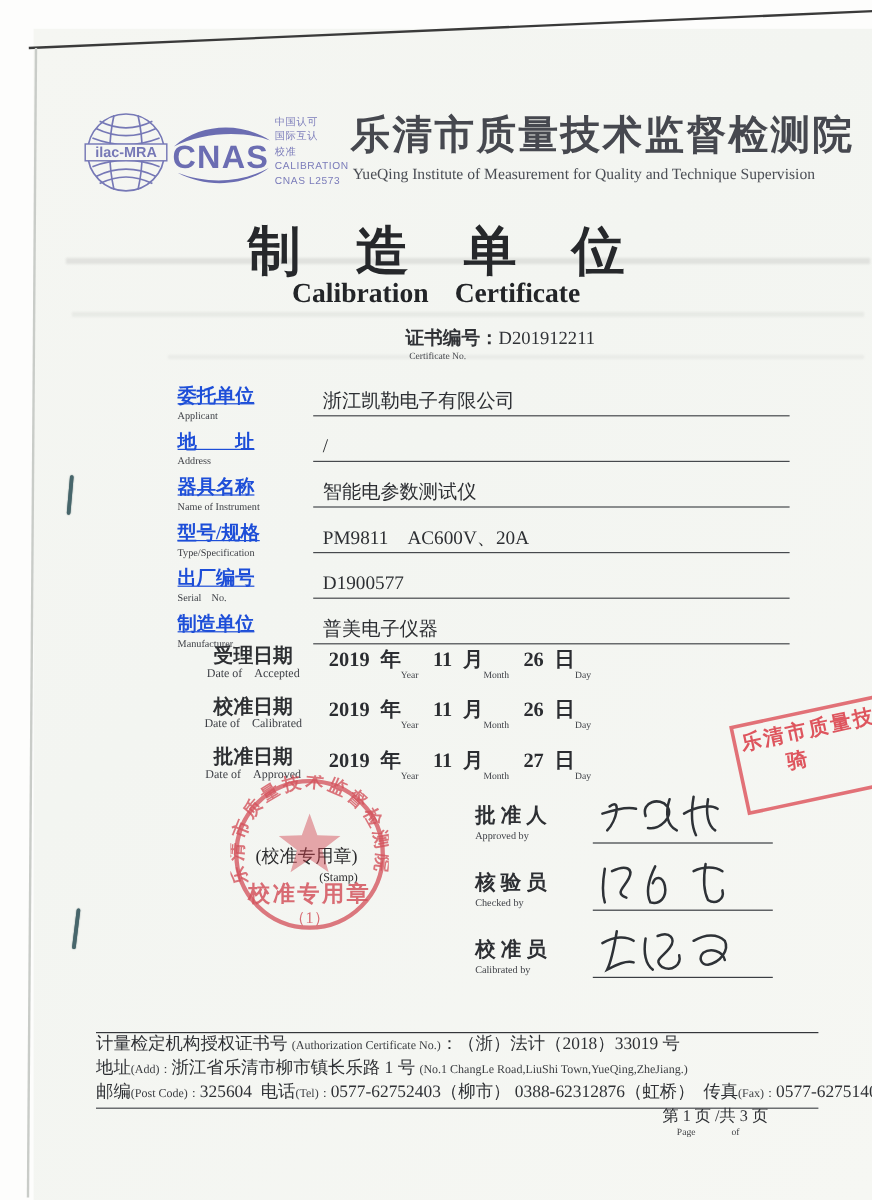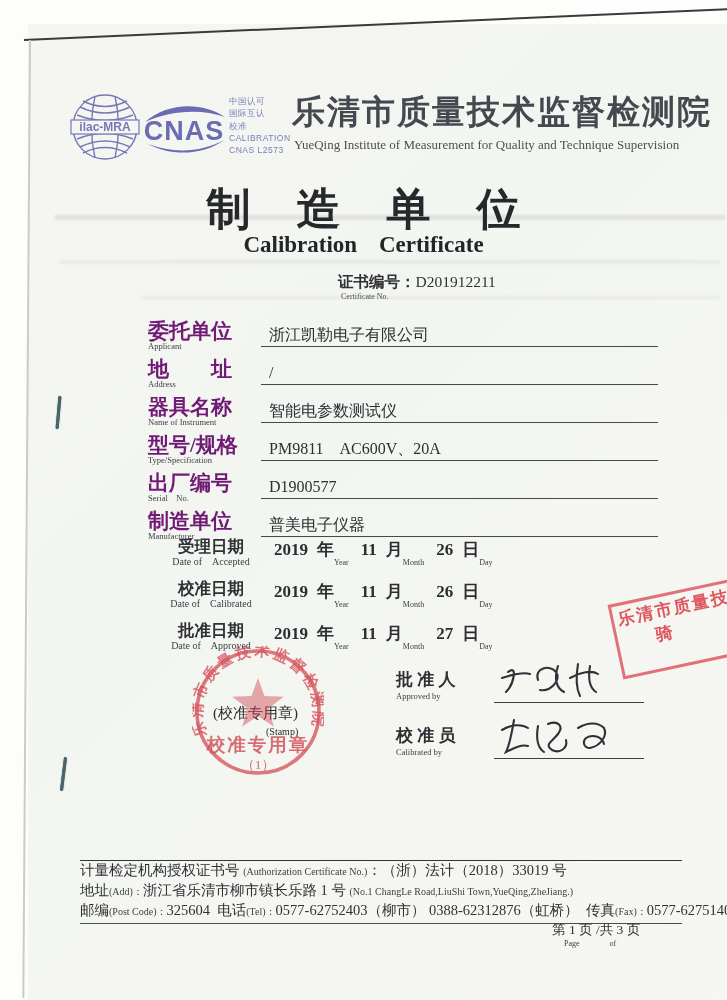--- a/index.html
+++ b/index.html
@@ -26,21 +26,21 @@
               letter-spacing:46px;text-indent:46px;color:#26282b;white-space:nowrap;}
   .cert-title-en{position:absolute;left:0;top:232px;width:727px;text-align:center;font-size:23px;font-weight:bold;
                  word-spacing:16px;color:#232528;}
   .certno{position:absolute;left:338px;top:272px;font-size:15.5px;color:#303236;}
   .certno .lbl{font-weight:bold;}
   .certno-en{position:absolute;left:341px;top:292px;font-size:8px;color:#44464b;}
   
   #fields{position:absolute;left:148px;top:322px;width:510px;}
   .f-row{display:flex;min-height:25px;margin-bottom:9px;}
   .f-label{width:113px;flex:none;}
-  .f-label .cn{font-size:21px;font-weight:bold;color:#701a75;line-height:18px;white-space:nowrap;}
+  .f-label .cn{font-size:16px;font-weight:bold;color:#1d4ed8;line-height:18px;white-space:nowrap;text-decoration:underline;}
   .f-label .en{font-size:8.5px;color:#3e4046;line-height:10px;margin-top:1px;white-space:nowrap;}
   .f-value{flex:1;height:24px;border-bottom:1.3px solid #46494d;font-size:16px;color:#2d2f33;
            padding-left:8px;line-height:26px;white-space:nowrap;}
   
   #dates{position:absolute;left:148px;top:538px;width:420px;}
   .d-row{display:flex;margin-bottom:13px;}
   .d-label{width:126px;flex:none;text-align:center;}
   .d-label .cn{font-size:16.5px;font-weight:bold;color:#2e3033;line-height:18px;}
   .d-label .en{font-size:10px;color:#3e4046;line-height:10px;margin-top:1px;}
   .d-vals{display:flex;}
@@ -297,20 +297,35 @@
           <g stroke="#2e3237" stroke-width="2.1" fill="none" stroke-linecap="round">
             <path d="M14,14 C24,6 20,26 12,34 M8,20 C20,16 30,14 36,16"></path>
             <path d="M44,22 C40,10 56,6 62,14 C68,22 56,34 46,32 M64,8 C60,20 62,30 70,34"></path>
             <path d="M84,6 C82,18 82,30 86,38 M76,20 C86,14 98,12 104,16 M96,8 C94,20 96,30 102,34"></path>
           </g>
         </svg>
       </div>
     </div>
     <div class="s-row">
       <div class="s-label">
+          <div class="cn">核 验 员</div>
+        <div class="en">Checked by</div>
+        </div>
+      <div class="s-line">
+        <svg width="140" height="44" viewBox="0 0 140 44">
+          <g stroke="#2e3237" stroke-width="2.1" fill="none" stroke-linecap="round">
+            <path d="M10,10 C8,22 8,32 10,38 M16,12 C28,6 34,10 30,18 C26,26 18,30 28,34"></path>
+            <path d="M52,8 C46,20 44,30 48,38 C56,40 62,34 60,24 C58,16 52,16 50,22"></path>
+            <path d="M84,12 C92,8 102,8 108,12 M94,6 C92,18 92,28 96,36 C102,40 110,36 108,28"></path>
+          </g>
+        </svg>
+      </div>
+    </div>
+    <div class="s-row">
+      <div class="s-label">
           <div class="cn">校 准 员</div>
         <div class="en">Calibrated by</div>
         </div>
       <div class="s-line">
         <svg width="140" height="44" viewBox="0 0 140 44">
           <g stroke="#2e3237" stroke-width="2.1" fill="none" stroke-linecap="round">
             <path d="M8,16 C18,10 28,10 34,14 M20,6 C18,18 16,30 12,38 C20,34 28,30 34,32"></path>
             <path d="M44,12 C42,24 44,34 50,38 M54,10 C64,6 70,12 64,20 C58,28 50,30 58,36 C66,40 74,34 72,26"></path>
             <path d="M84,14 C94,8 104,8 110,14 C114,22 106,32 96,34 C90,34 88,28 92,24 C98,20 108,22 110,30"></path>
           </g>

